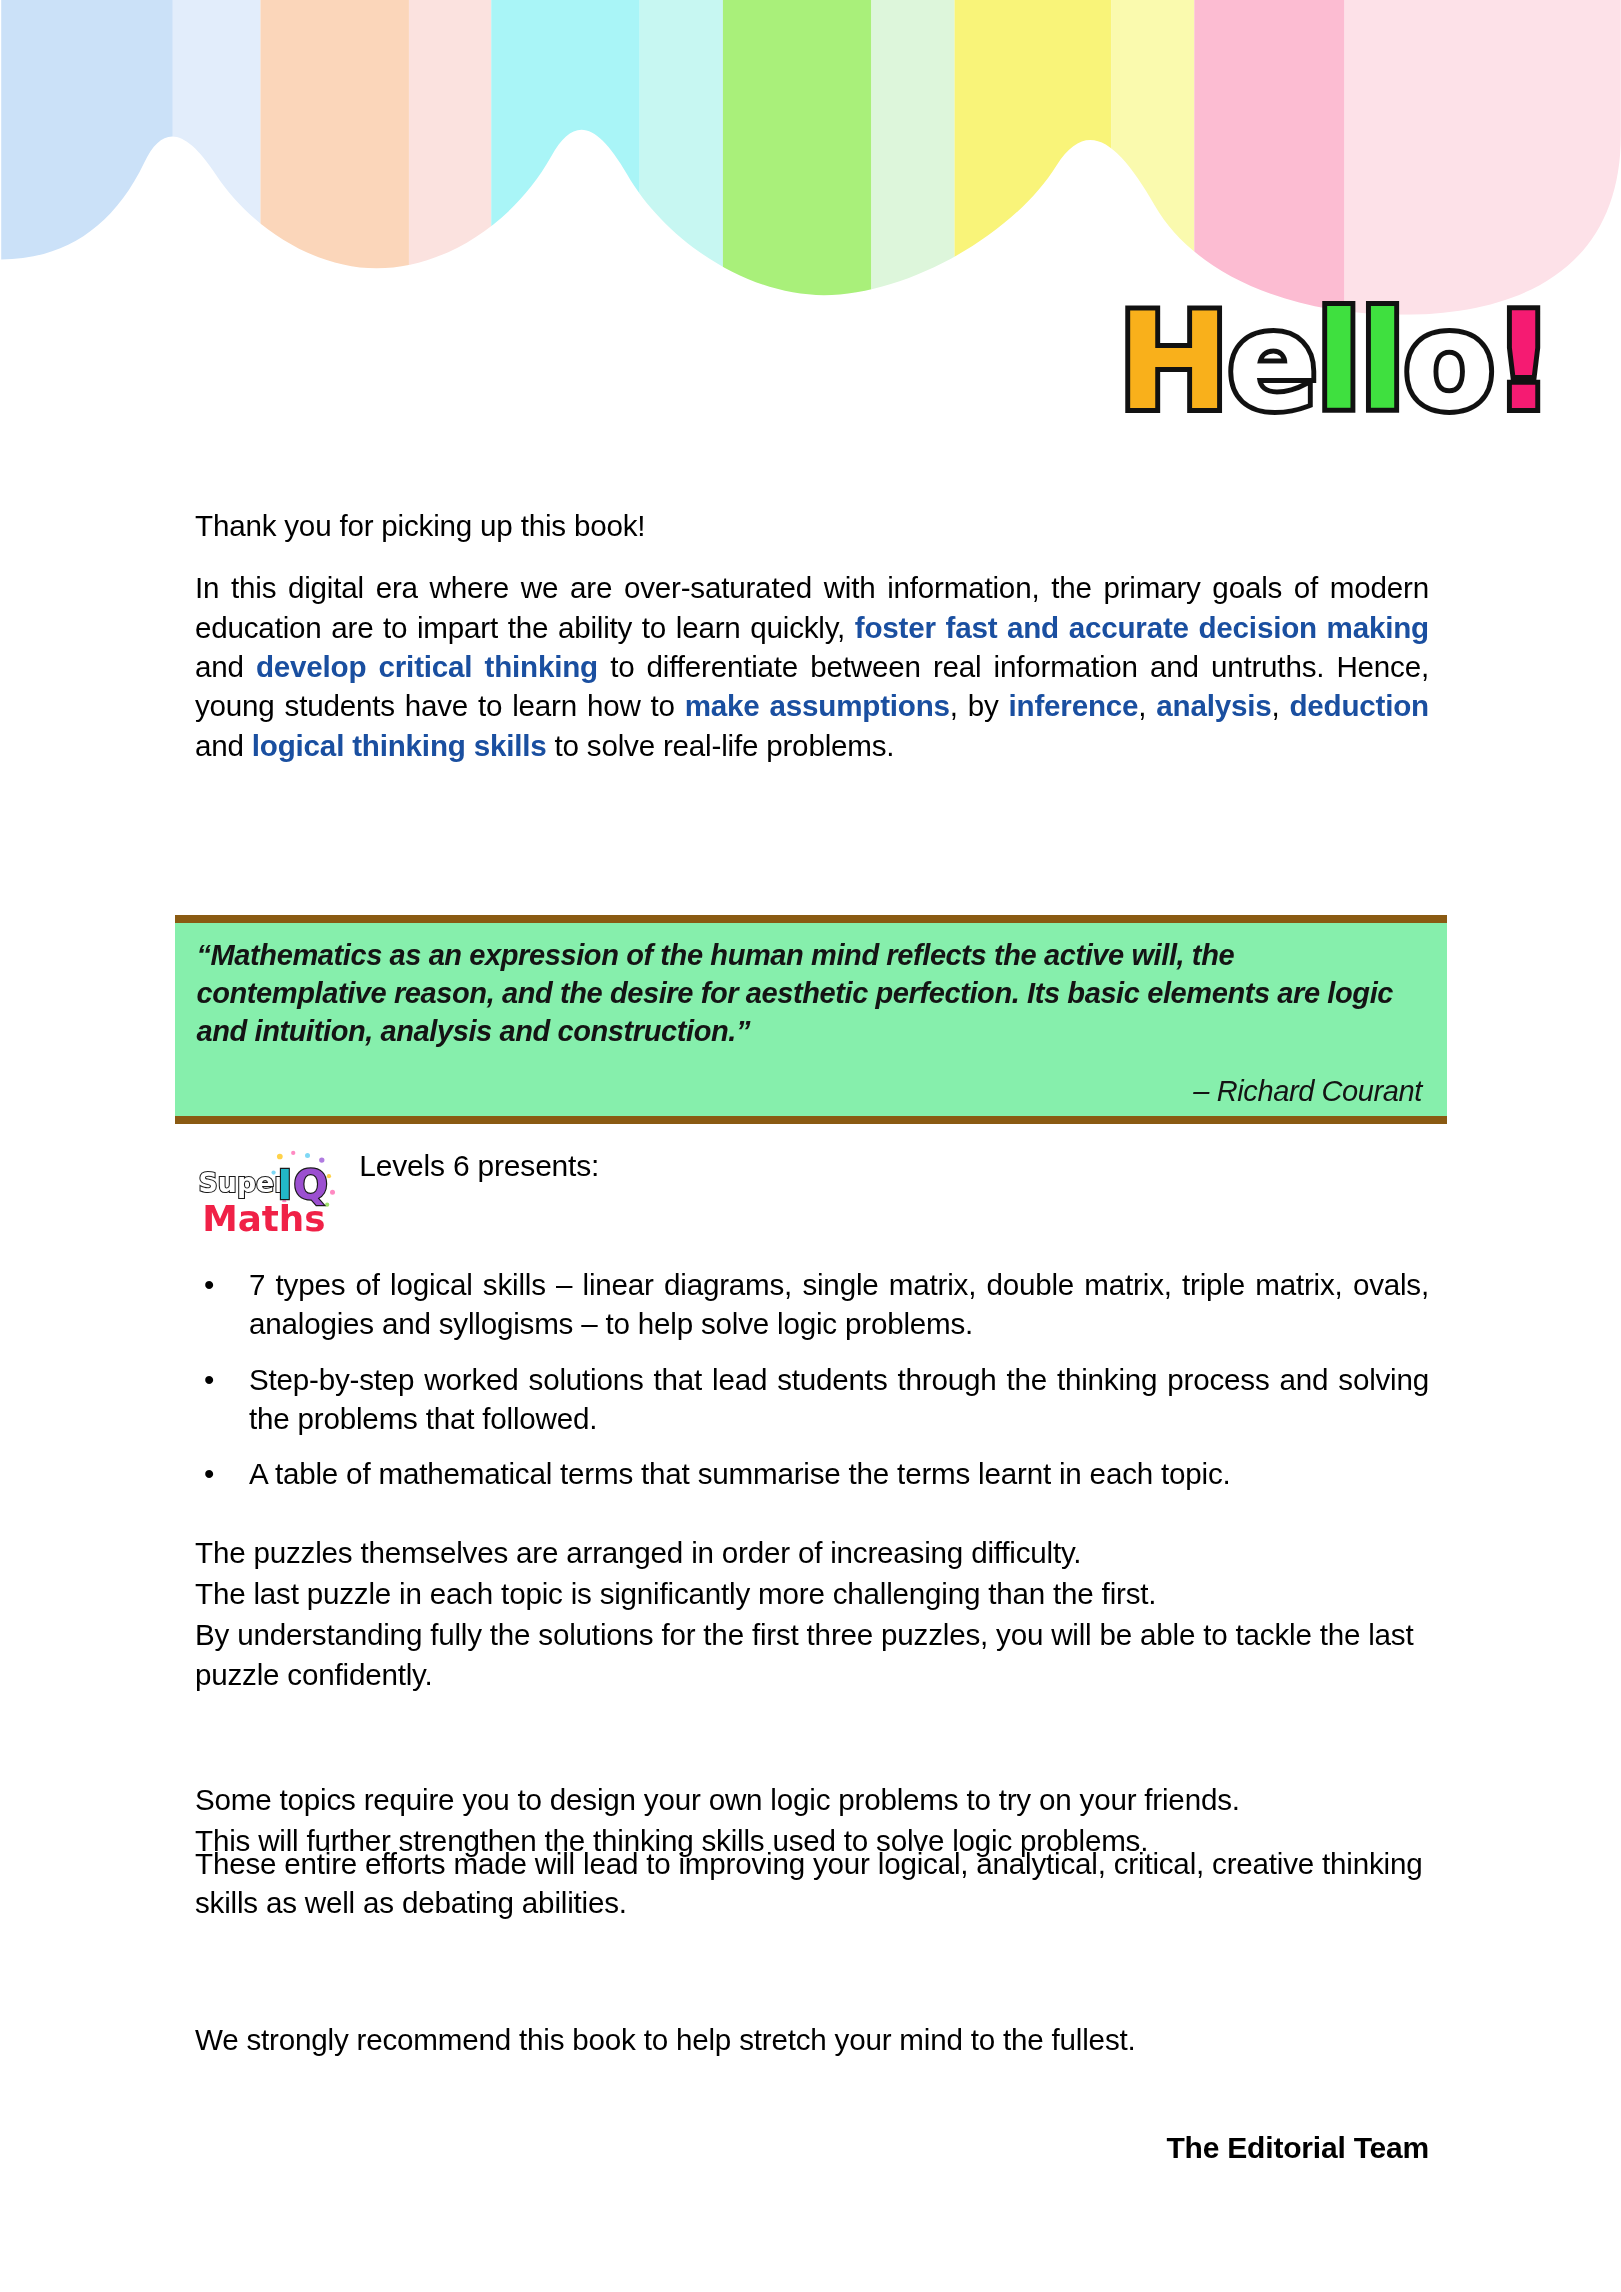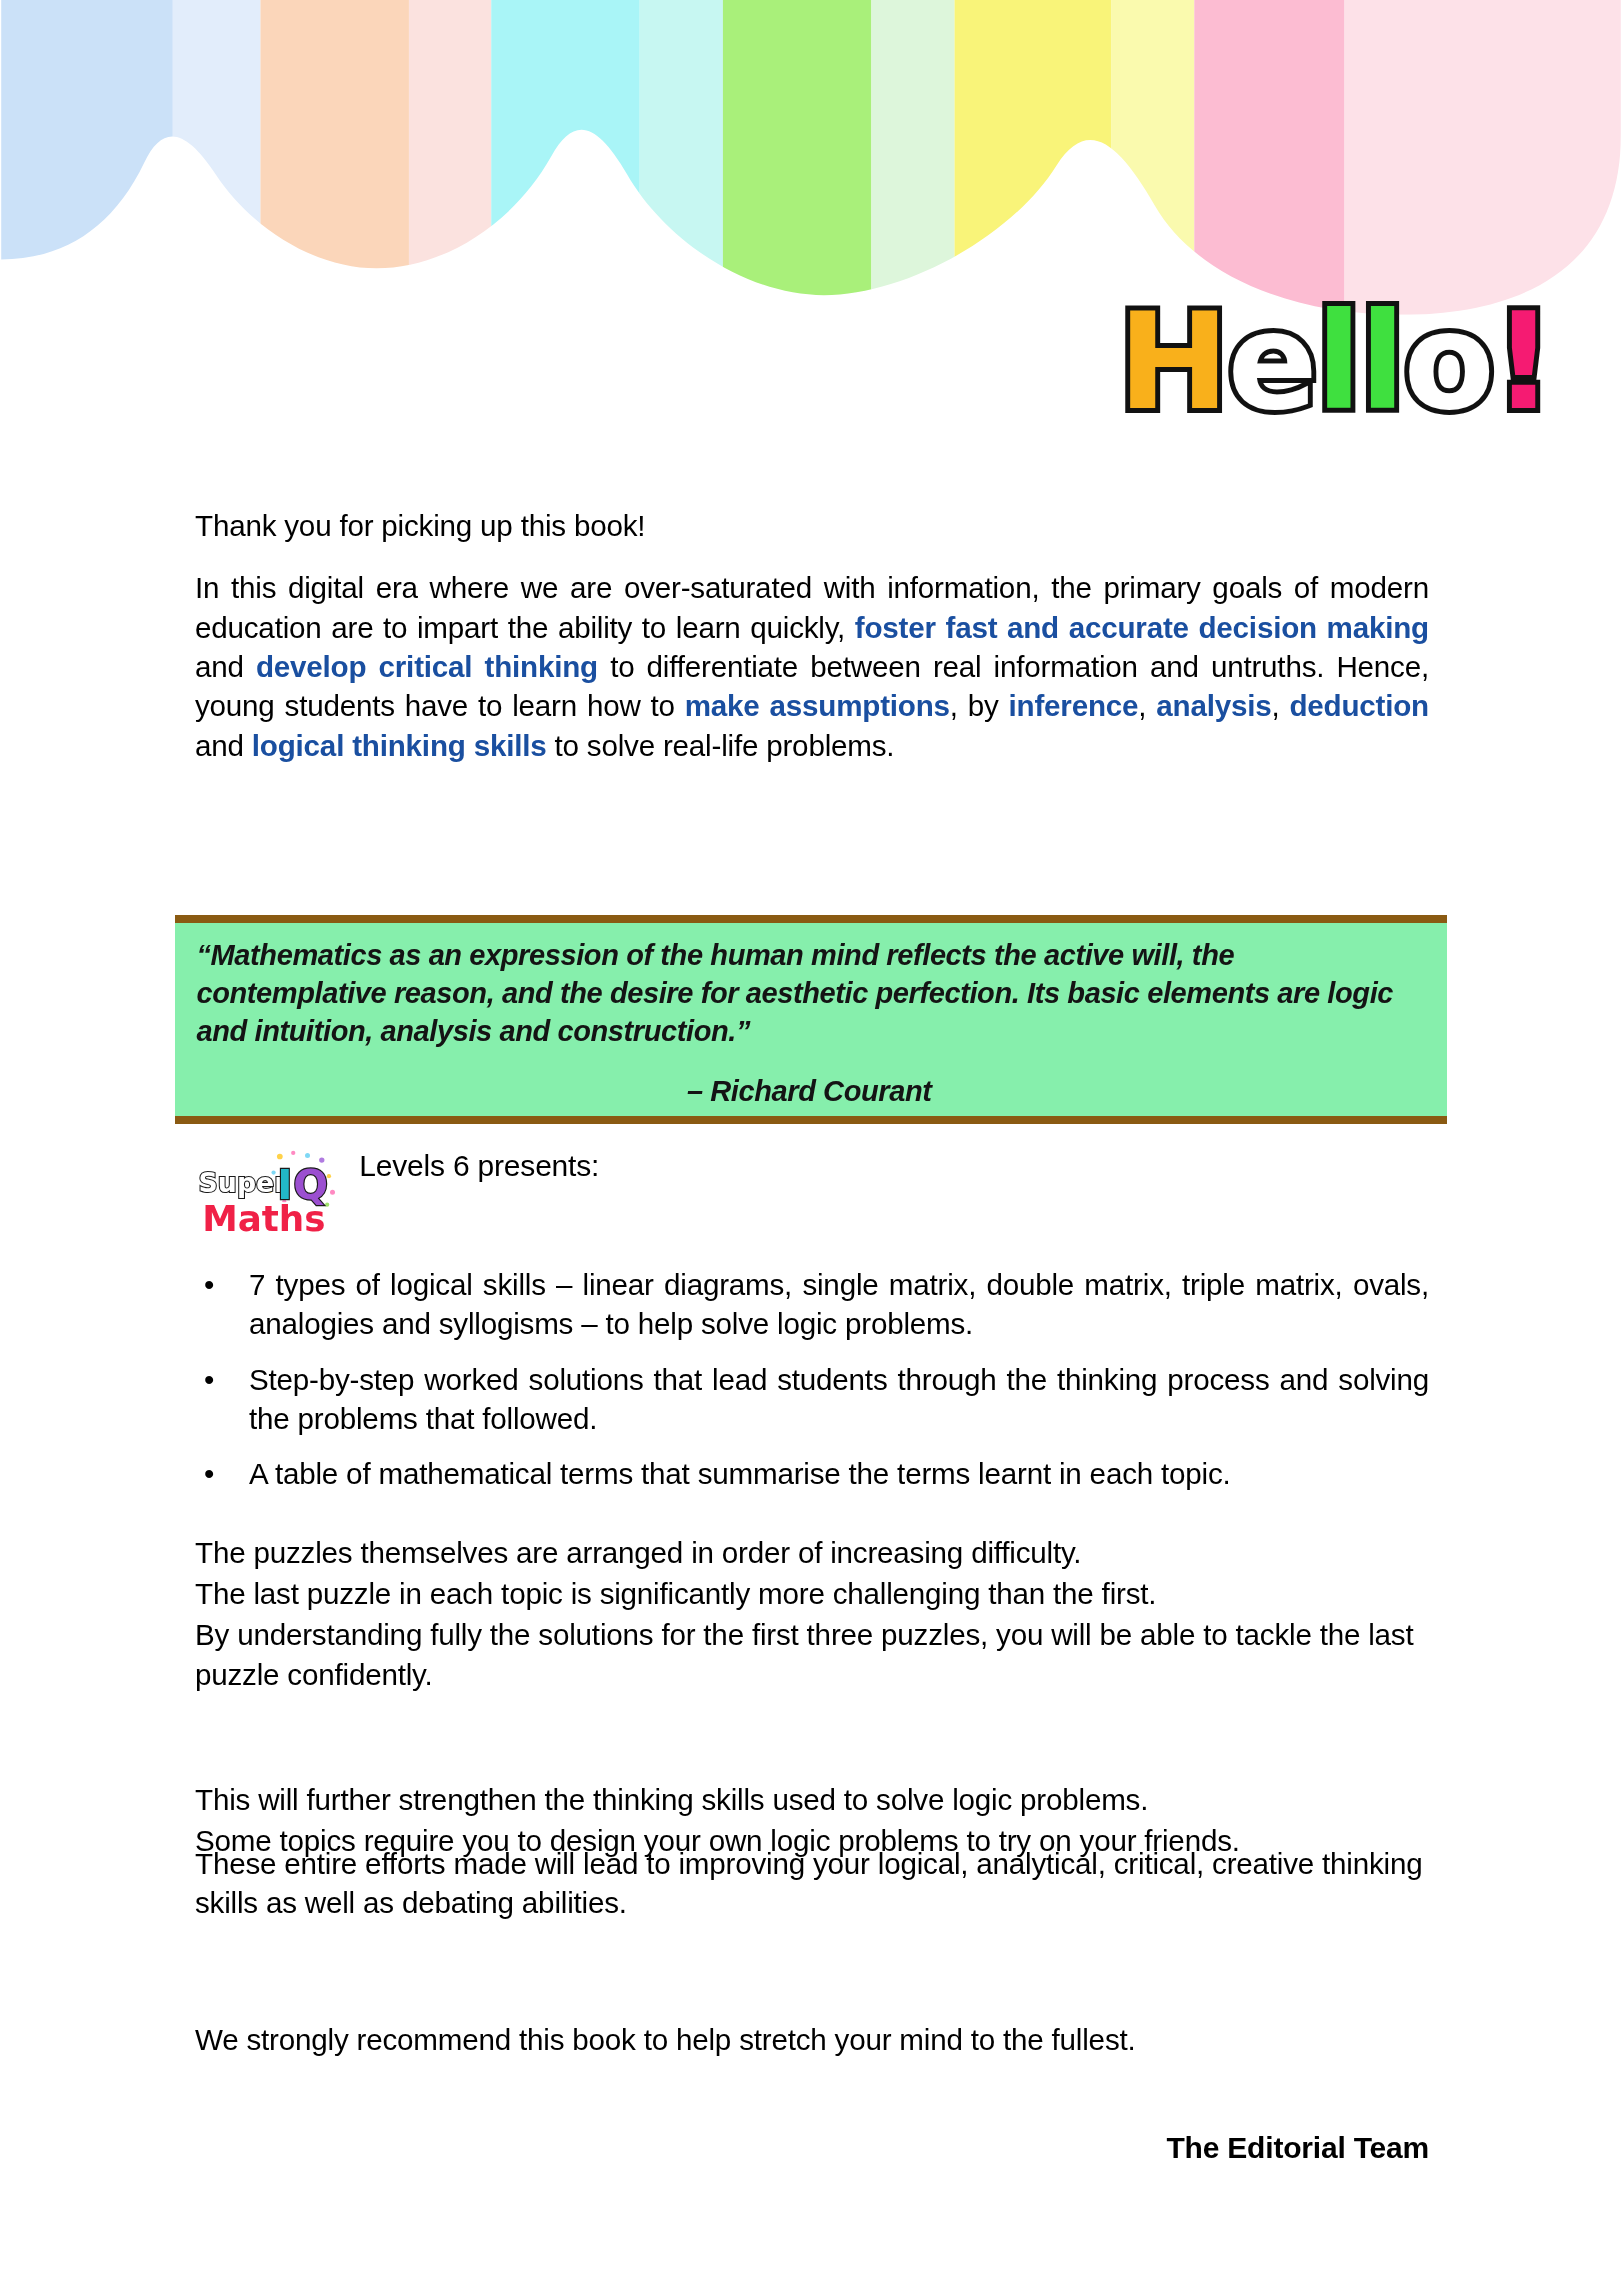--- a/index.html
+++ b/index.html
@@ -89,22 +89,22 @@
     line-height: 1.32;
     font-style: italic;
     font-weight: bold;
     margin: 0;
     color: #141414;
     letter-spacing: -0.4px;
   }
   #quote-box .qattrib {
     font-size: 29px;
     font-style: italic;
-    font-weight: bold;
-    text-align: center;
+    font-weight: normal;
+    text-align: right;
     margin: 25px 3.6px 0 0;
     color: #141414;
     letter-spacing: -0.4px;
   }
 
   
   #brand-row {
     position: absolute;
     top: 1149px;
     left: 195px;
@@ -255,22 +255,22 @@
   </li>
 </ul>
 
 <div id="lower-1">
   <p class="para ragged tight-line">The puzzles themselves are arranged in order of increasing difficulty.</p>
   <p class="para ragged tight-line">The last puzzle in each topic is significantly more challenging than the first.</p>
   <p class="para ragged tight-line">By understanding fully the solutions for the first three puzzles, you will be able to tackle the last puzzle confidently.</p>
 </div>
 
 <div id="lower-2">
+  <p class="para ragged tight-line">Some topics require you to design your own logic problems to try on your friends.</p>
   <p class="para ragged tight-line">This will further strengthen the thinking skills used to solve logic problems.</p>
-  <p class="para ragged tight-line">Some topics require you to design your own logic problems to try on your friends.</p>
 </div>
 
 <div id="lower-3">
   <p class="para ragged tight-line">These entire efforts made will lead to improving your logical, analytical, critical, creative thinking skills as well as debating abilities.</p>
 </div>
 
 <div id="lower-4">
   <p class="para ragged tight-line">We strongly recommend this book to help stretch your mind to the fullest.</p>
 </div>
 

